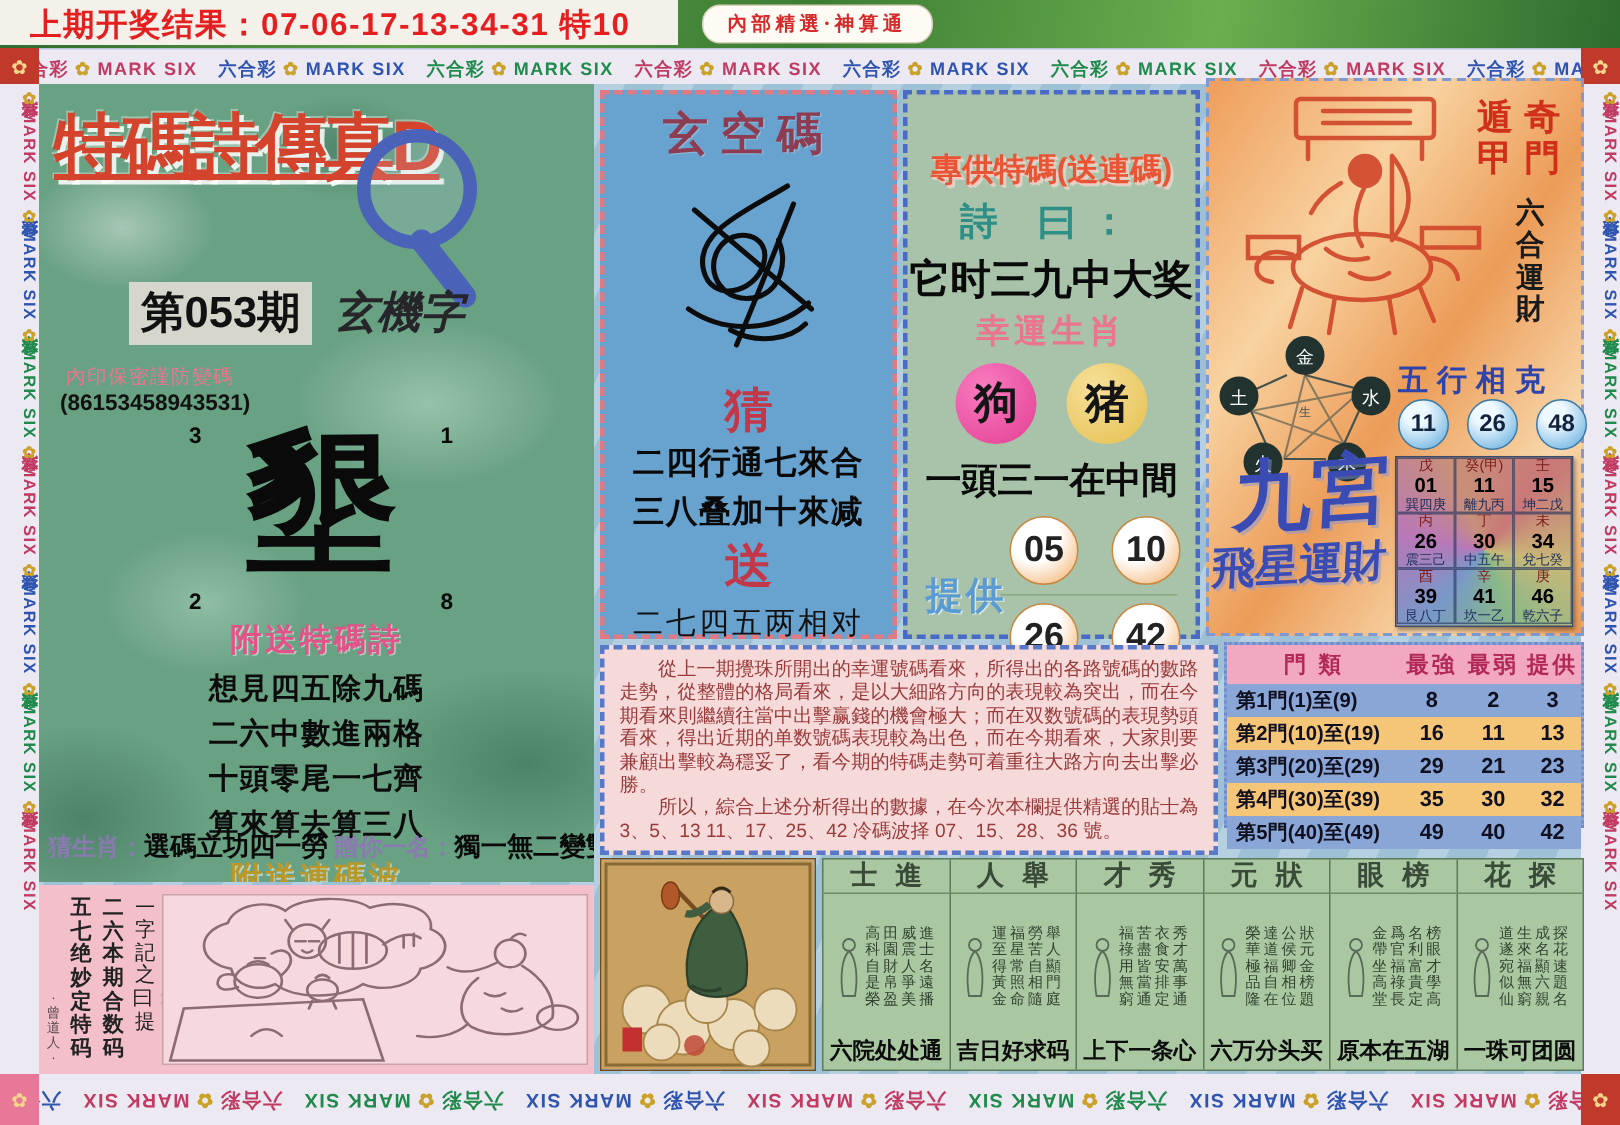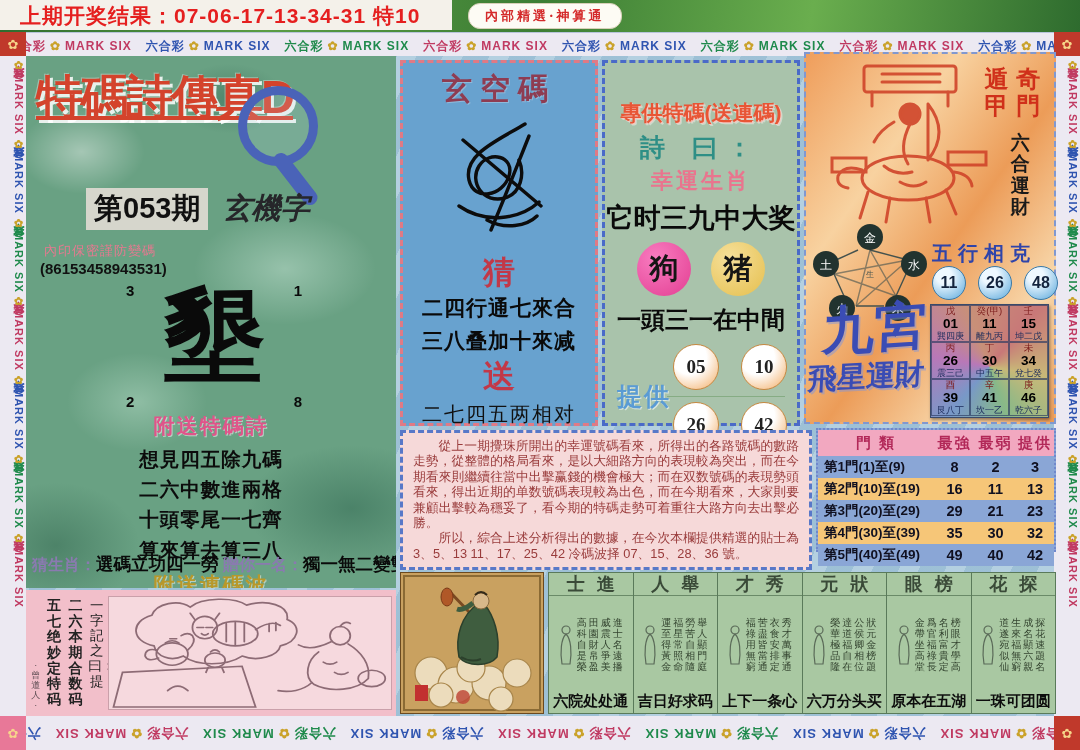--- a/index.html
+++ b/index.html
@@ -109,21 +109,21 @@
   #sp-hint{color:#0a0a0a;font-size:24px;font-weight:900;margin-top:6px;}
   #sp-provide{display:flex;align-items:center;margin-top:8px;padding:0 10px;}
   #sp-plabel{color:#5a9bd4;font-size:25px;font-weight:900;letter-spacing:2px;width:60px;
     text-shadow:1px 1px 0 rgba(255,255,255,.6);}
   #sp-balls{flex:1;display:grid;grid-template-columns:46px 46px;grid-gap:12px 22px;
     justify-content:center;position:relative;}
   #sp-balls:before{content:"";position:absolute;left:-6px;right:2px;top:50%;height:1px;background:#86ac84;}
   .wball{width:44px;height:44px;border-radius:50%;border:1px solid #c88840;
     background:radial-gradient(circle at 35% 28%,#ffffff 40%,#f2ab62 100%);
     display:flex;align-items:center;justify-content:center;
-    font-size:19px;font-weight:bold;color:#222;font-family:Liberation Serif, serif;}
+    font-size:24px;font-weight:bold;color:#222;font-family:Liberation Sans, sans-serif;}
   
   #qimen{left:804px;top:52px;width:252px;height:372px;box-sizing:border-box;
     background:linear-gradient(125deg,#ef9e5c 0%,#f8d2a0 30%,#ec9c58 55%,#f8d8ac 80%,#ea9a56 100%);
     border:2px dashed #8098d0;}
   #qm-title{position:absolute;right:12px;top:12px;display:flex;gap:4px;}
   #qm-title .v{font-size:24px;font-weight:900;color:#d0301a;width:1.15em;}
   #qm-sub{position:absolute;right:22px;top:78px;font-size:19px;font-weight:bold;color:#1a1a1a;
     font-family:"DejaVu Serif",serif;}
   #qm-illus{position:absolute;left:18px;top:8px;}
   #qm-wuxing{position:absolute;left:4px;top:168px;}
@@ -288,22 +288,22 @@
   <div class="redchar">猜</div>
   <div class="line">二四行通七來合</div>
   <div class="line">三八叠加十來减</div>
   <div class="redchar">送</div>
   <div id="xk-footer">二七四五两相对</div>
 </div>
 
 <div class="abs" id="special">
   <div id="sp-title">專供特碼(送連碼)</div>
   <div id="sp-shiyue">詩 曰：</div>
+  <div id="sp-poem">它时三九中大奖</div>
   <div id="sp-zlabel">幸運生肖</div>
-  <div id="sp-poem">它时三九中大奖</div>
   <div id="sp-zods">
     <div class="zod" id="zod1">狗</div>
     <div class="zod" id="zod2">猪</div>
   </div>
   <div id="sp-hint">一頭三一在中間</div>
   <div id="sp-provide">
     <div id="sp-plabel">提供</div>
     <div id="sp-balls">
       <div class="wball">05</div>
       <div class="wball">10</div>

